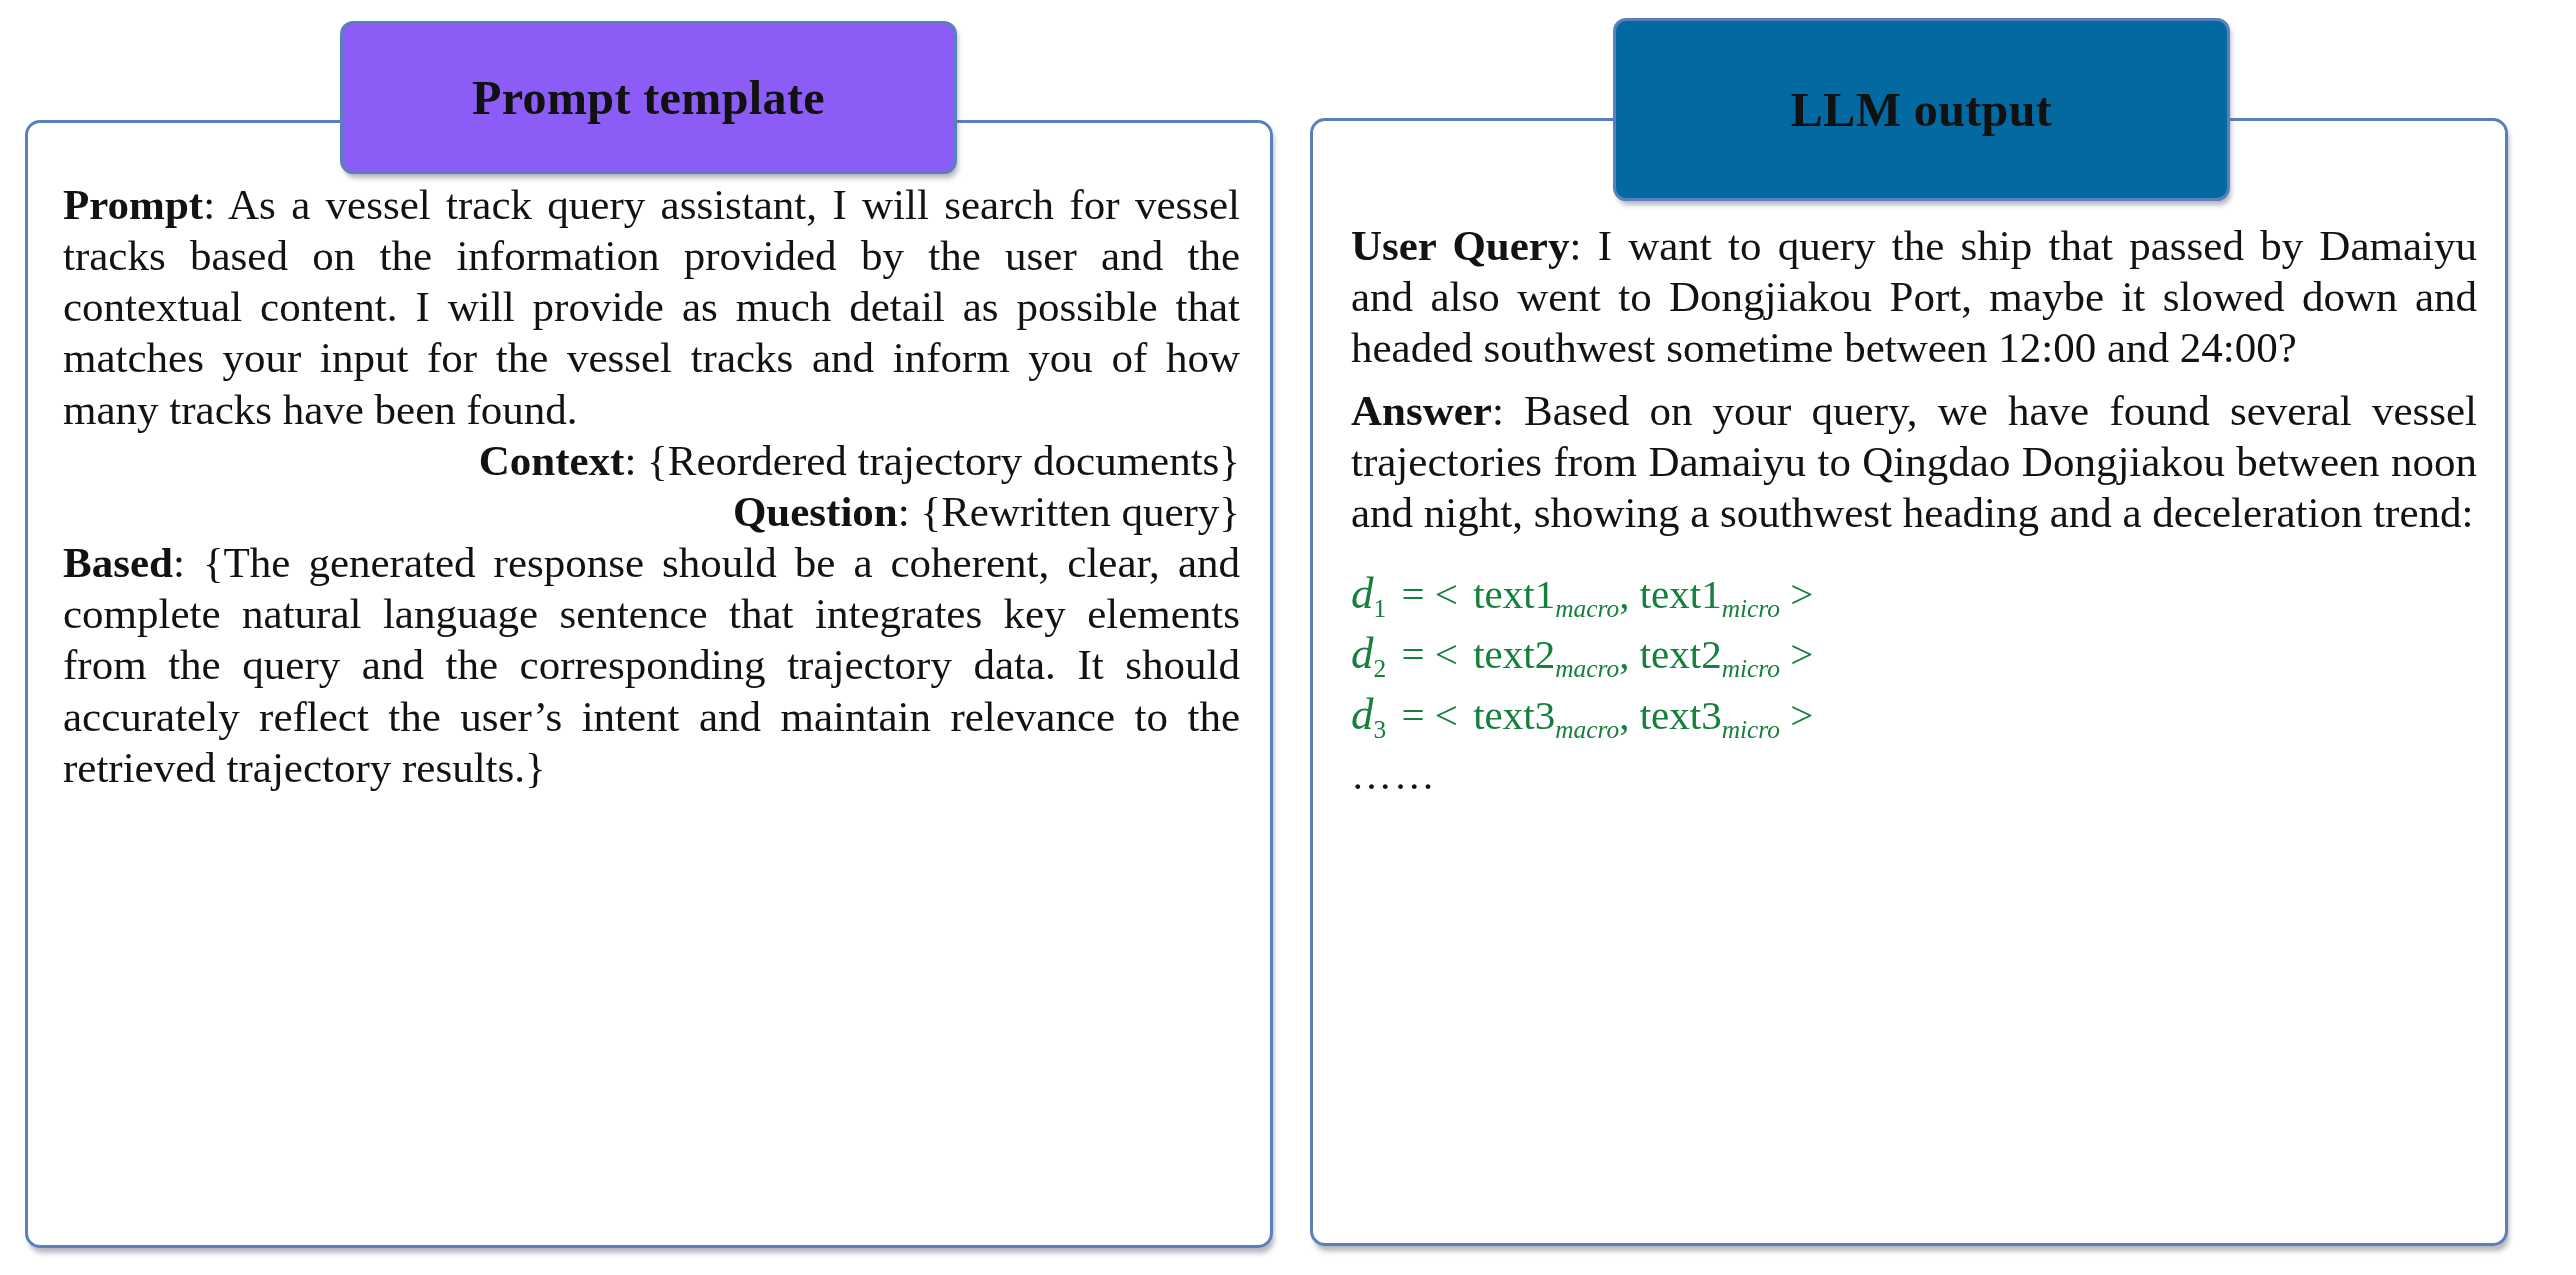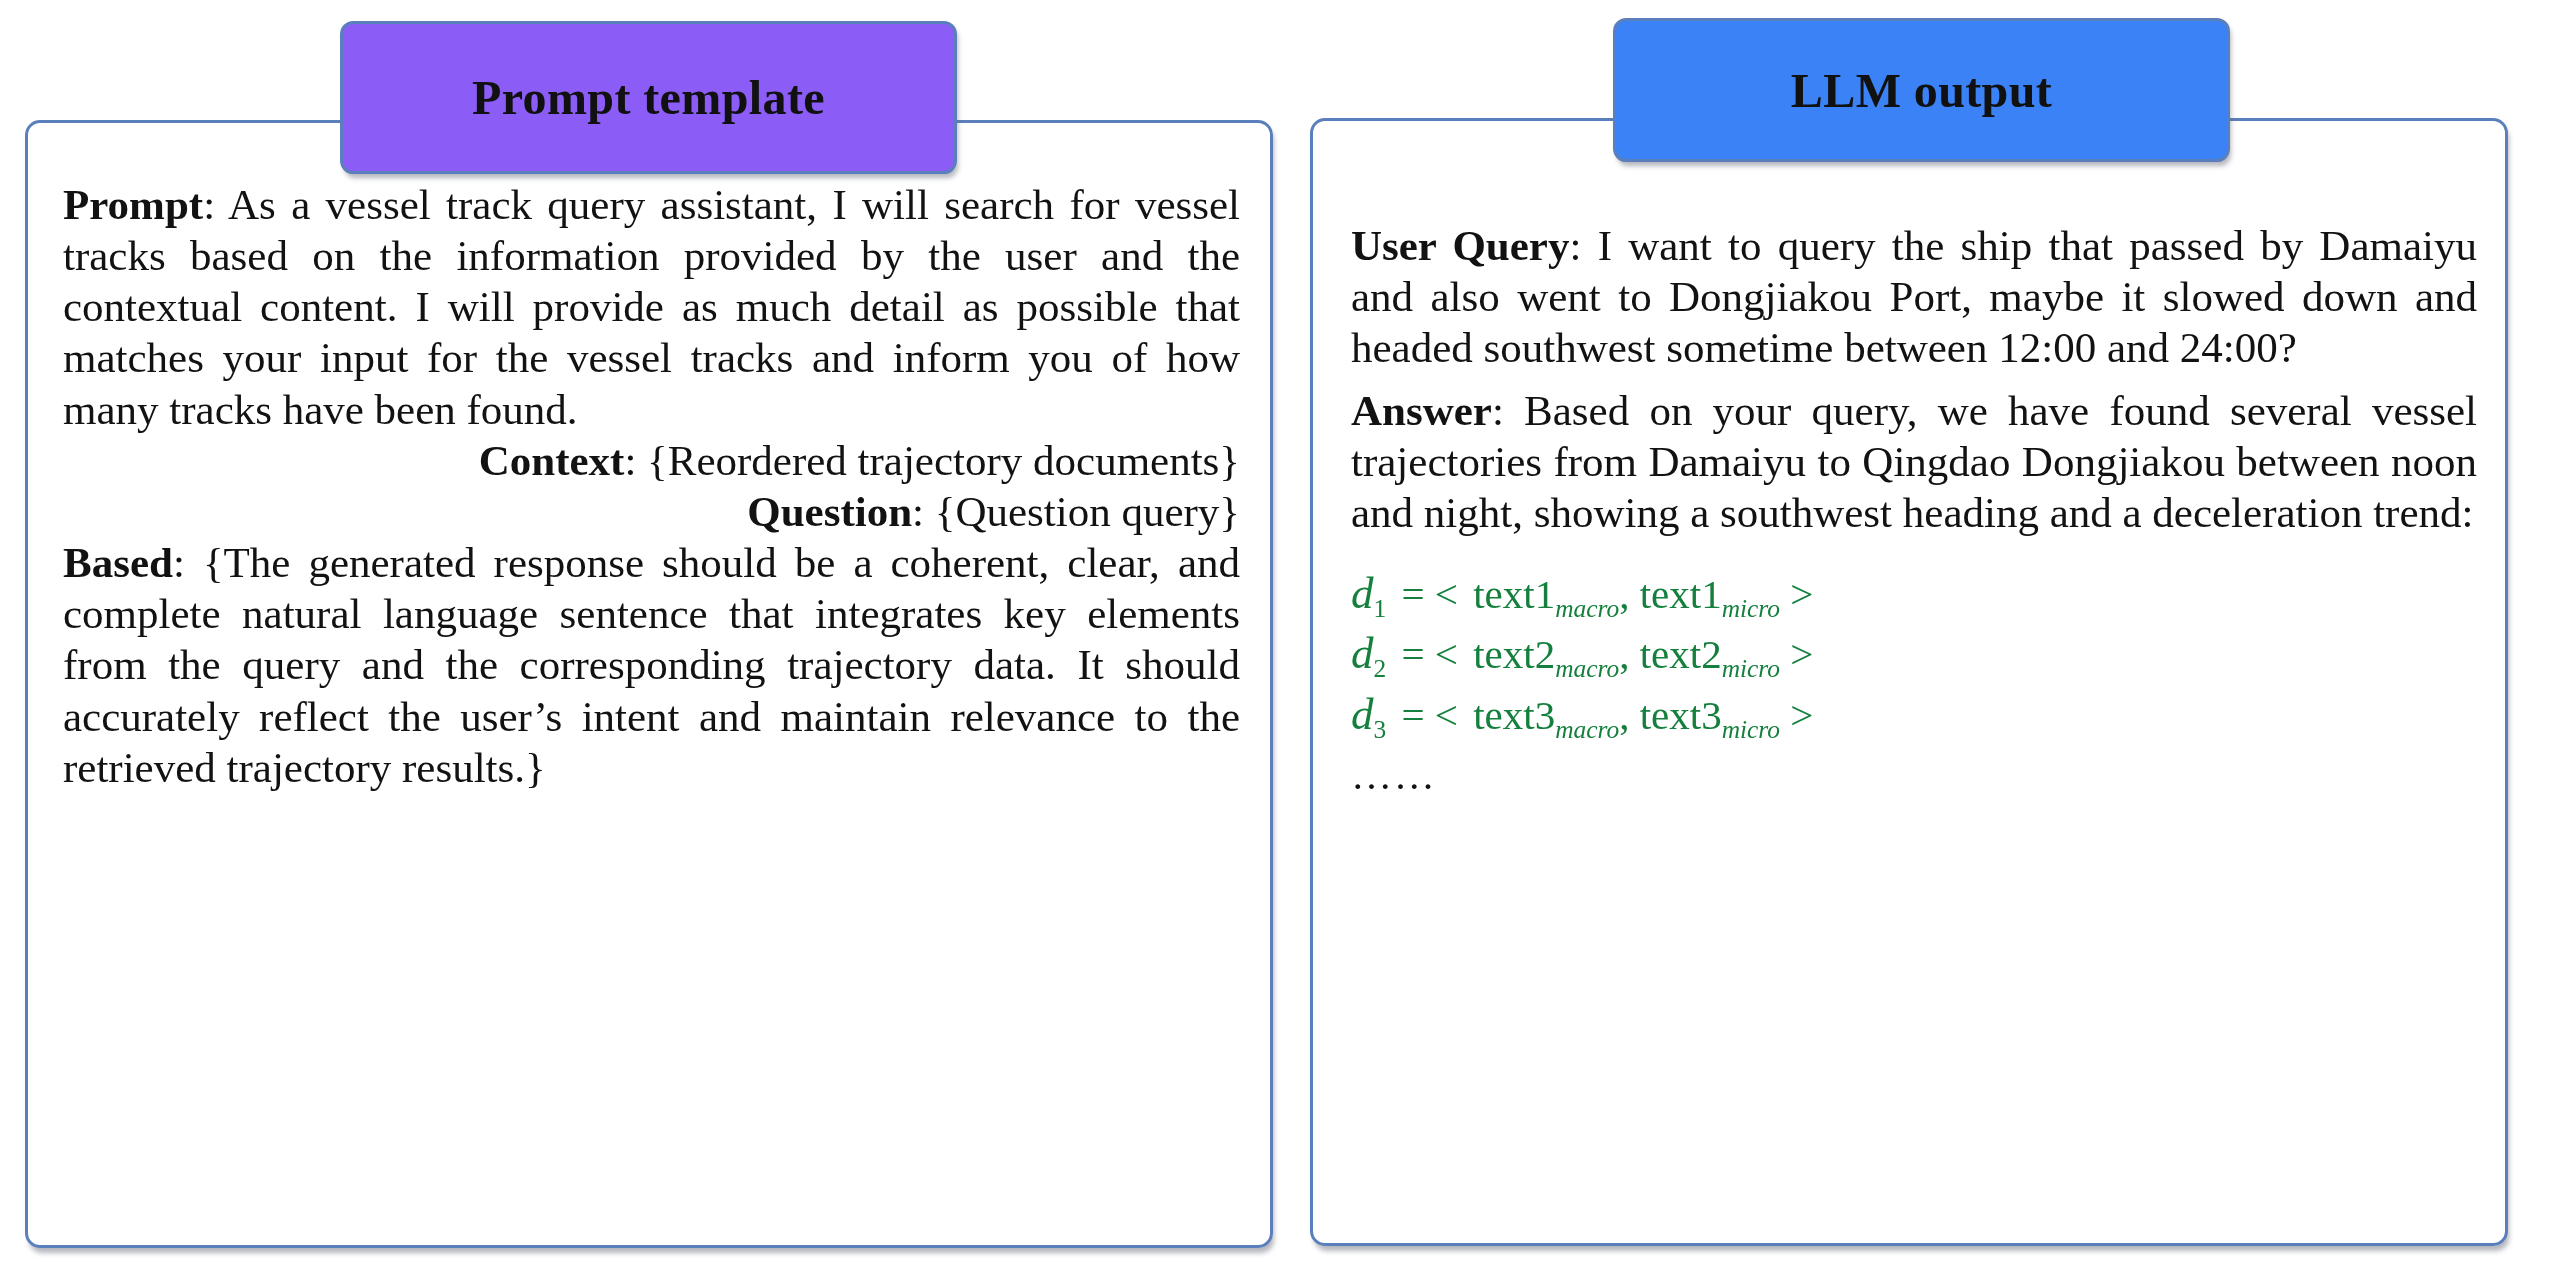--- a/index.html
+++ b/index.html
@@ -54,22 +54,22 @@
     box-shadow: 2.5px 5px 5px -1.7px rgba(90,95,110,0.45);
     z-index: 5;
   }
   .badge-left {
     left: 340px; top: 20.6px;
     width: 617px; height: 153px;
     background: #8b5cf6;
   }
   .badge-right {
     left: 1613px; top: 18px;
-    width: 617px; height: 144px;
-    background: #3b82f6;
+    width: 617px; height: 183px;
+    background: #0369a1;
   }
   .badge-label {
     font-weight: bold;
     font-size: 48px;
     color: #111111;
     letter-spacing: 0.4px;
     white-space: nowrap;
   }
 
   
@@ -134,21 +134,21 @@
 
 <div class="canvas">
 
   <div class="panel panel-left">
     <div class="panel-body body-left">
 
       <p class="para"><span class="lead">Prompt</span><span>: </span><span>As a vessel track query assistant, I will search for vessel tracks based on the information provided by the user and the contextual content. I will provide as much detail as possible that matches your input for the vessel tracks and inform you of how many tracks have been found.</span></p>
 
       <p class="kvline"><span class="lead">Context</span><span>: </span><span>{Reordered trajectory documents}</span></p>
 
-      <p class="kvline"><span class="lead">Question</span><span>: </span><span>{Question query}</span></p>
+      <p class="kvline"><span class="lead">Question</span><span>: </span><span>{Rewritten query}</span></p>
 
       <p class="para pack"><span class="lead">Based</span><span>: </span><span>{The generated response should be a coherent, clear, and complete natural language sentence that integrates key elements from the query and the corresponding trajectory data. It should accurately reflect the user’s intent and maintain relevance to the retrieved trajectory results.}</span></p>
 
     </div>
   </div>
 
   <div class="panel panel-right">
     <div class="panel-body body-right">
 
       <div class="qa-block">

